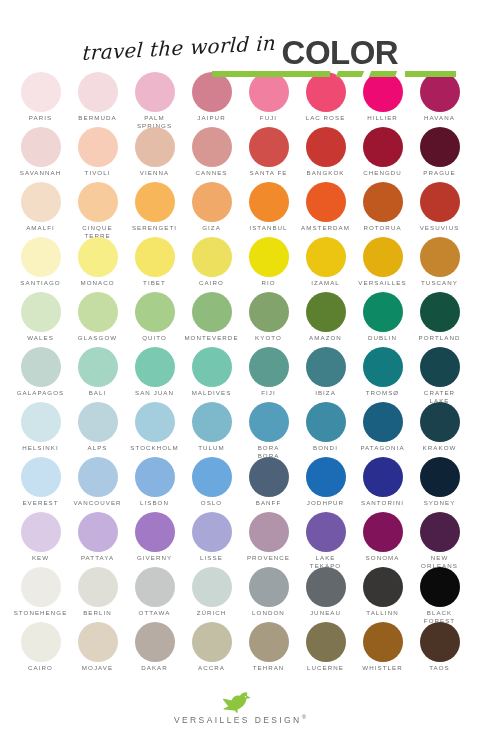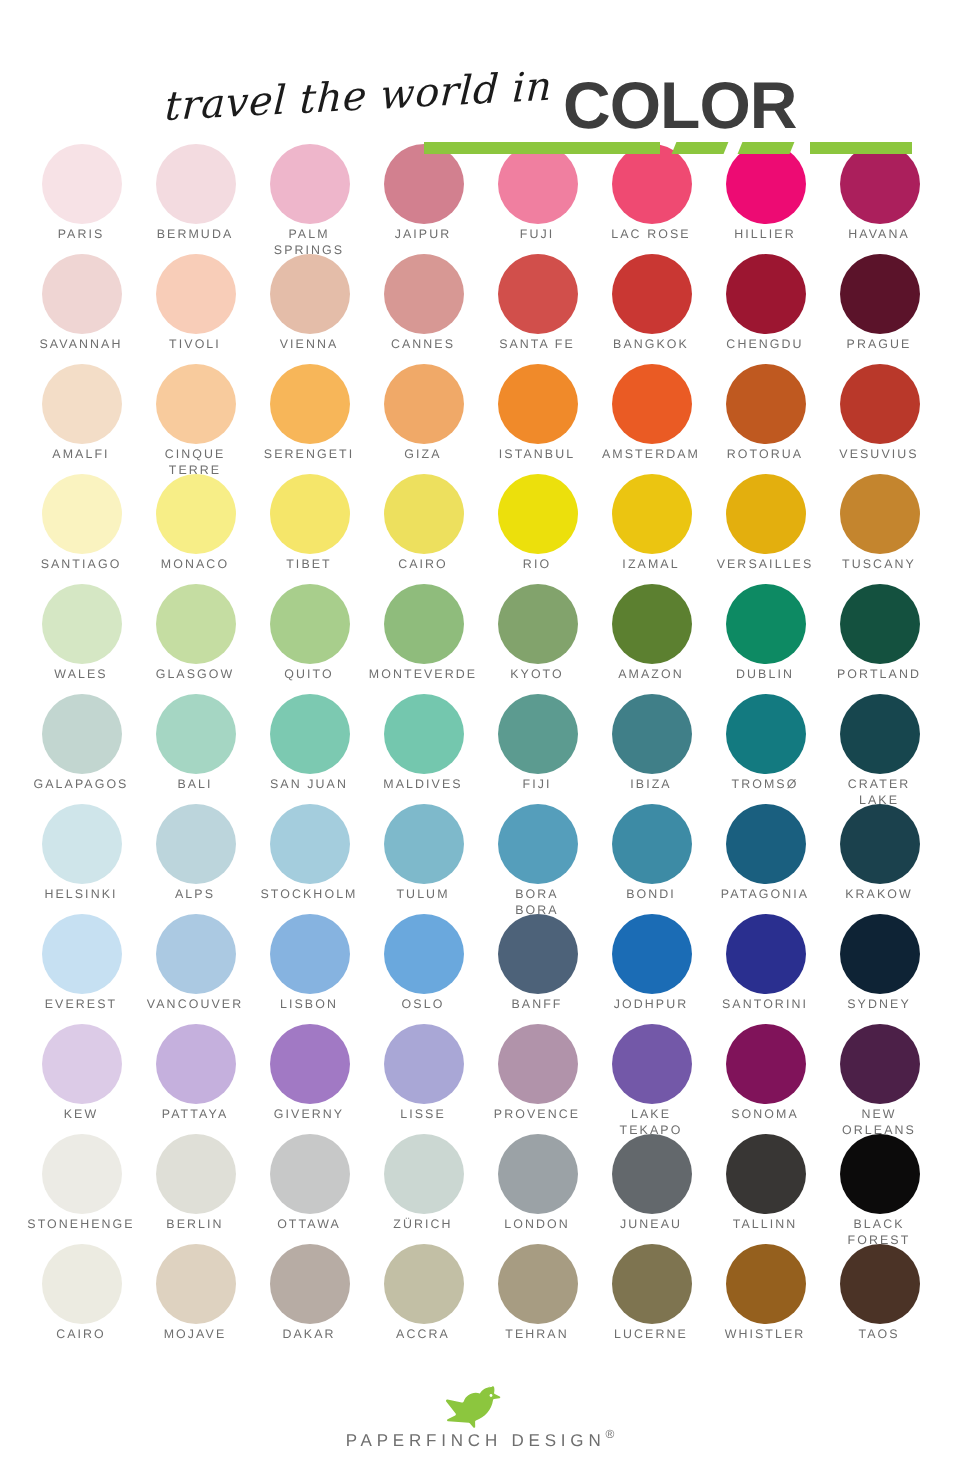--- a/index.html
+++ b/index.html
@@ -518,15 +518,15 @@
       <div class="swatch-label">TAOS</div>
     </div>
   </div>
 
 <div class="footer">
   <svg class="bird-icon" viewBox="0 0 68 44">
     <path fill="#8cc63e" d="M44.5 3.2c-4.6 0-8.6 2.6-10.6 6.4-1.3-0.5-2.7-0.8-4.2-0.8-5.5 0-10.2 3.6-11.9 8.5-0.3 0.9-1.2 1.4-2.1 1.2L1.5 15.6c-1.1-0.3-2 0.9-1.3 1.8l9.4 12.1c0.5 0.6 0.3 1.6-0.4 1.9l-7.6 3.8c-0.9 0.5-0.7 1.9 0.4 2l20.8 1.6c0.4 0 0.8 0.2 1 0.5l3.6 4.2c0.6 0.7 1.8 0.3 1.8-0.7l-0.1-5.2c0-0.5 0.3-1 0.8-1.2 9-3.1 15.7-10.8 17.1-20.2 0.1-0.6 0.5-1 1.1-1.1l5.3-0.8c1-0.2 1.2-1.5 0.3-1.9l-4.9-2.3c-0.5-0.2-0.8-0.8-0.7-1.4 0.2-1 0.3-1.9 0.3-2.9 0-0.9-0.1-1.8-0.3-2.6-0.2-0.9-1.2-1.2-1.9-0.6-1 0.9-2.6 0.6-3.2-0.6-0.1-0.2-0.2-0.4-0.3-0.6z"></path>
     <circle cx="45" cy="11.5" r="1.4" fill="#ffffff"></circle>
   </svg>
   <div class="brand">
-    <span>PAPERFINCH DESIGN</span><span class="reg">®</span>
+    <span>VERSAILLES DESIGN</span><span class="reg">®</span>
   </div>
 </div>
 
 </body></html>

